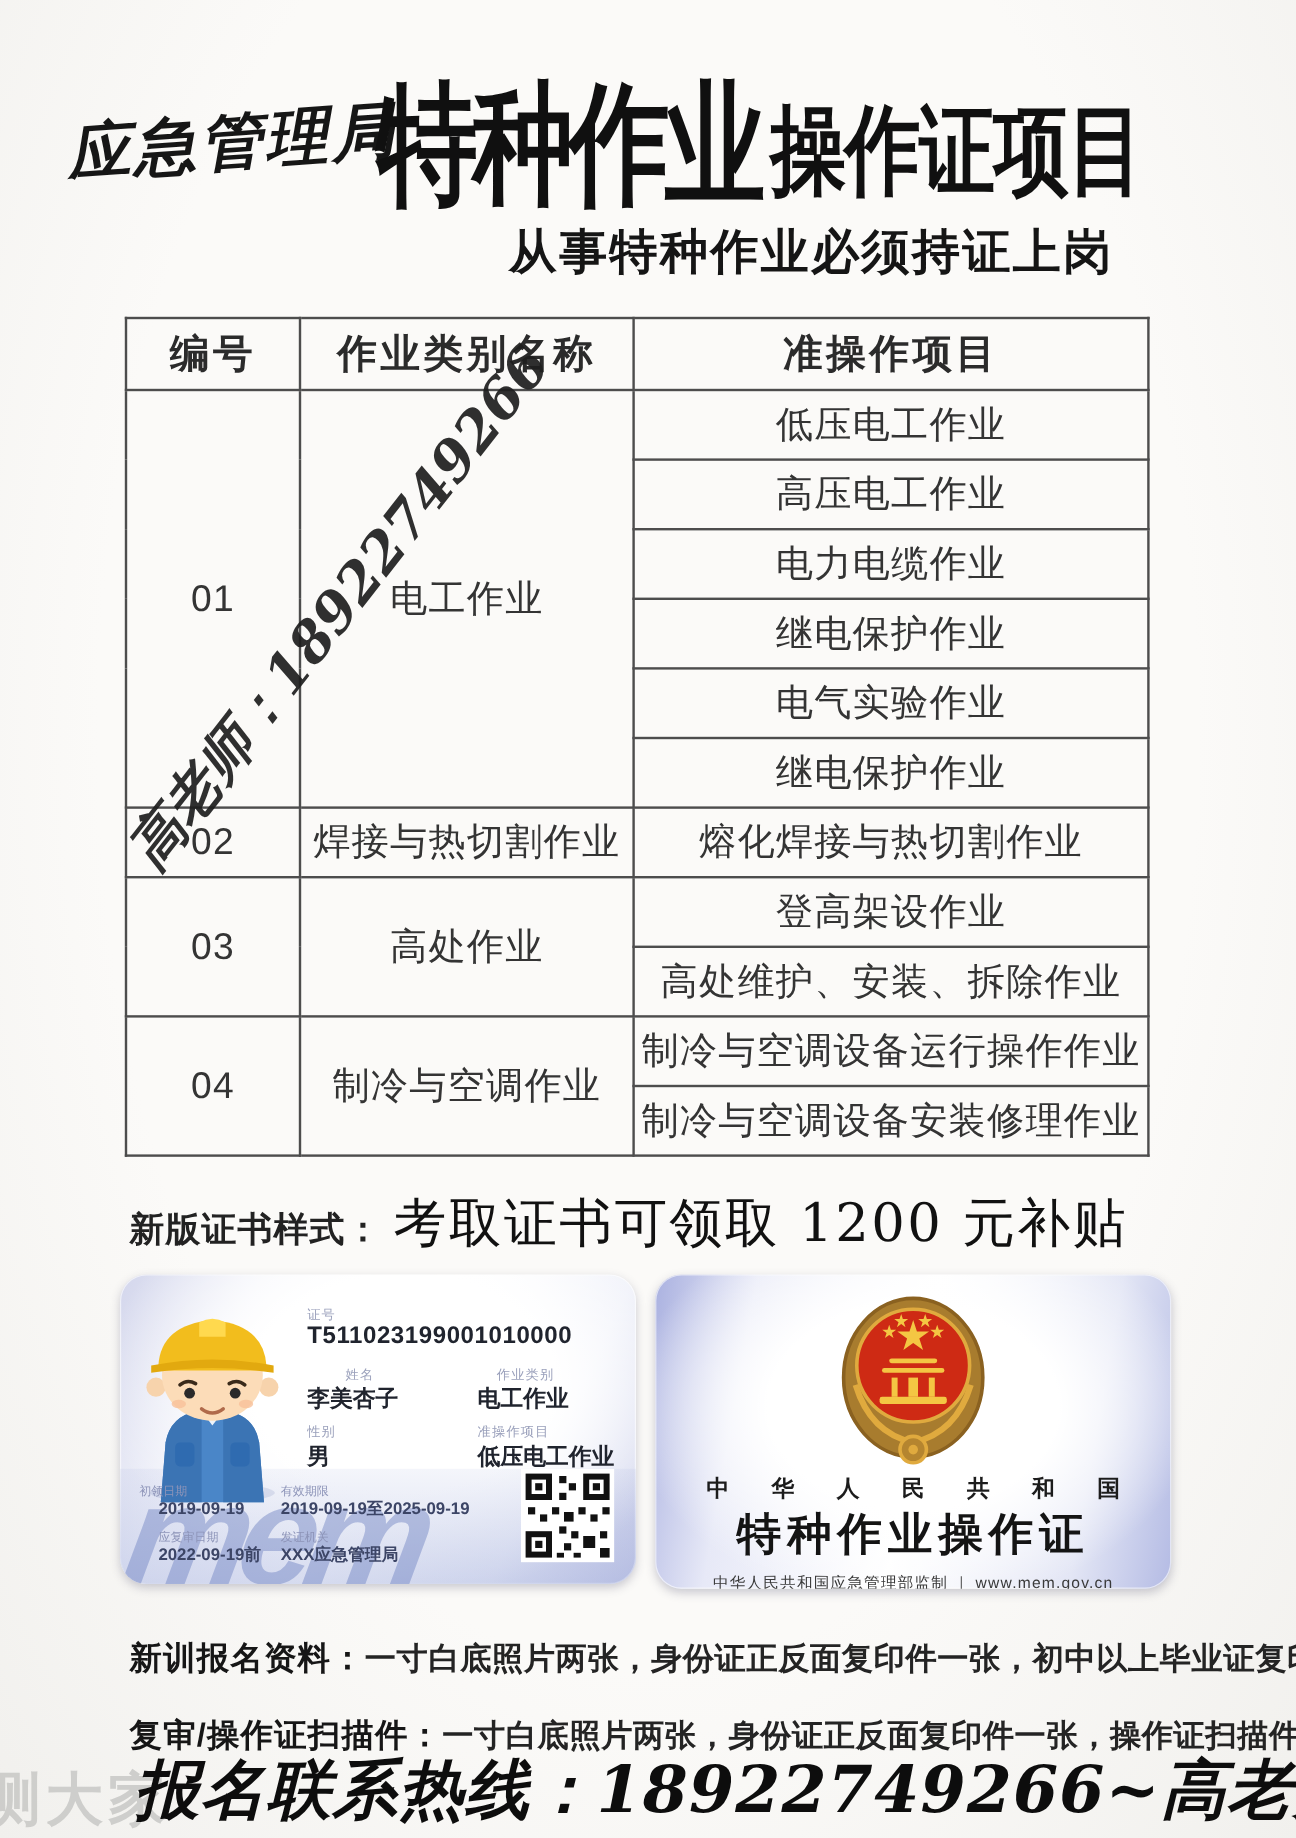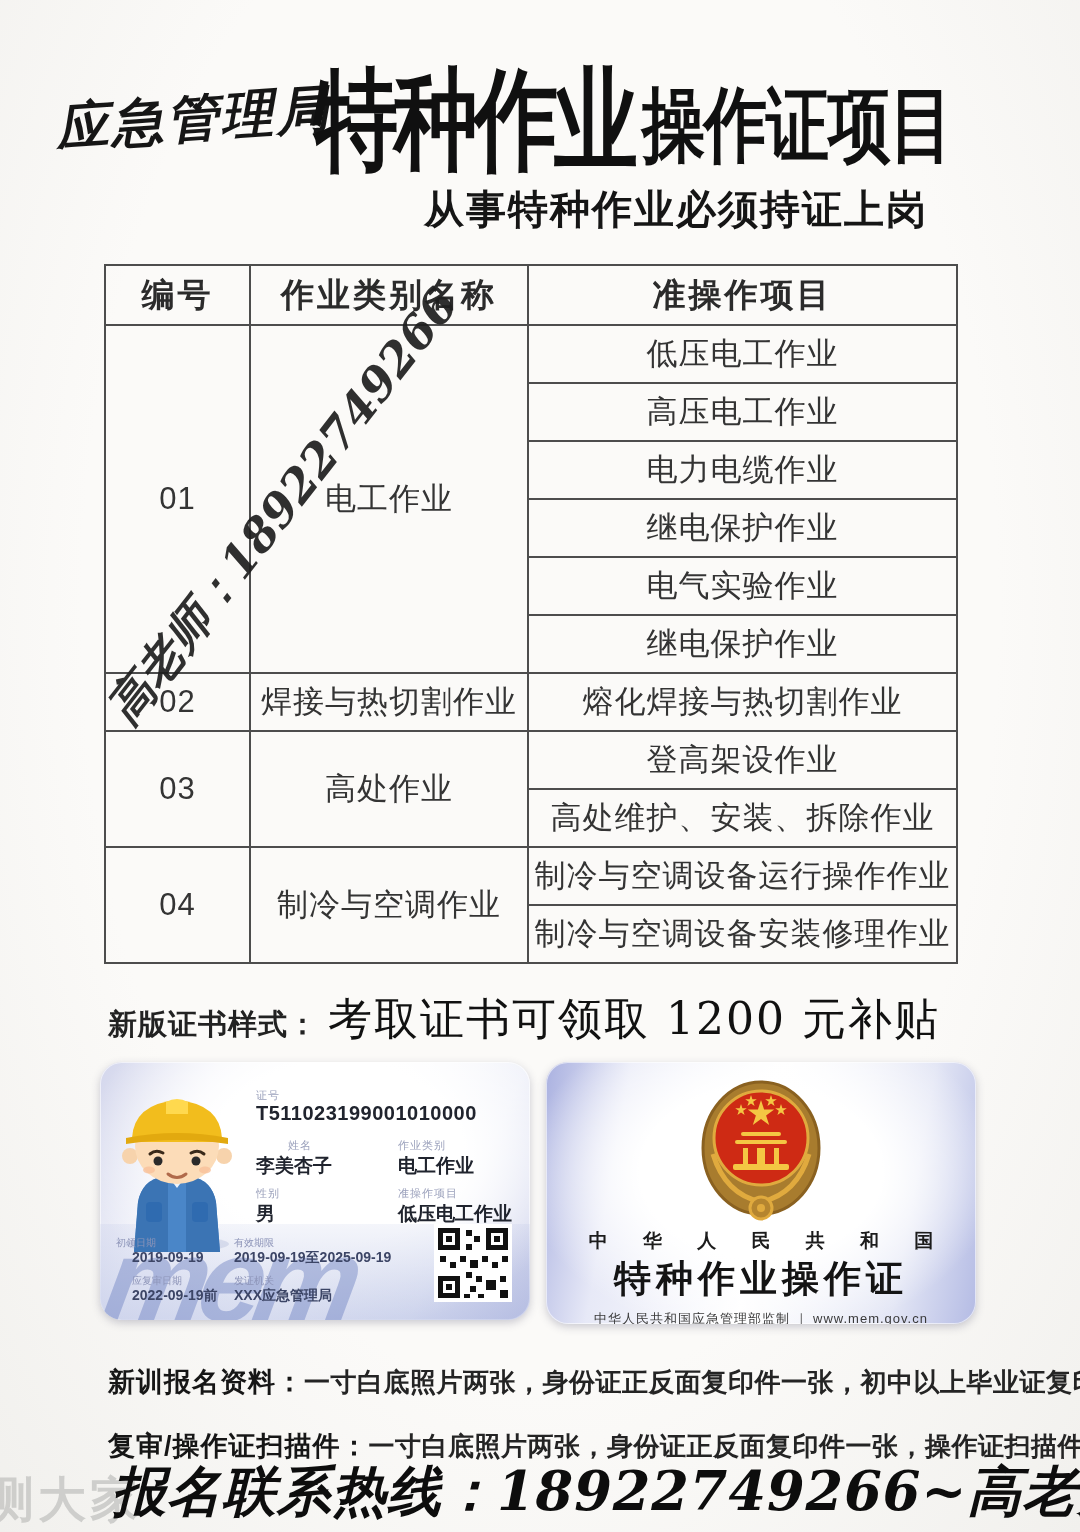--- a/index.html
+++ b/index.html
@@ -221,21 +221,21 @@
       <path d="M52 90 Q61 97 70 90" stroke="#b06a4a" stroke-width="3" fill="none" stroke-linecap="round"></path>
       <ellipse cx="33" cy="86" rx="6" ry="3.5" fill="#f8c09a" opacity=".8"></ellipse>
       <ellipse cx="89" cy="86" rx="6" ry="3.5" fill="#f8c09a" opacity=".8"></ellipse>
     </svg>
 
     <span class="f-label" style="left:156px; top:26px;">证号</span>
     <span class="f-value" style="left:156px; top:40px; font-size:20px; letter-spacing:.5px;">T511023199001010000</span>
 
     <span class="f-label" style="left:156px; top:76px;margin-left:32px;">姓名</span>
     <span class="f-value" style="left:156px; top:91px;">李美杏子</span>
-    <span class="f-label" style="left:298px; top:76px;">作业类别</span>
+    <span class="f-label" style="left:314px; top:76px;">作业类别</span>
     <span class="f-value" style="left:298px; top:91px;">电工作业</span>
 
     <span class="f-label" style="left:156px; top:124px;">性别</span>
     <span class="f-value" style="left:156px; top:139px;">男</span>
     <span class="f-label" style="left:298px; top:124px;">准操作项目</span>
     <span class="f-value" style="left:298px; top:139px;">低压电工作业</span>
 
     <span class="f-small-label" style="left:16px; top:174px;">初领日期</span>
     <span class="f-small-value" style="left:32px; top:187px;">2019-09-19</span>
     <span class="f-small-label" style="left:134px; top:174px;">有效期限</span>

